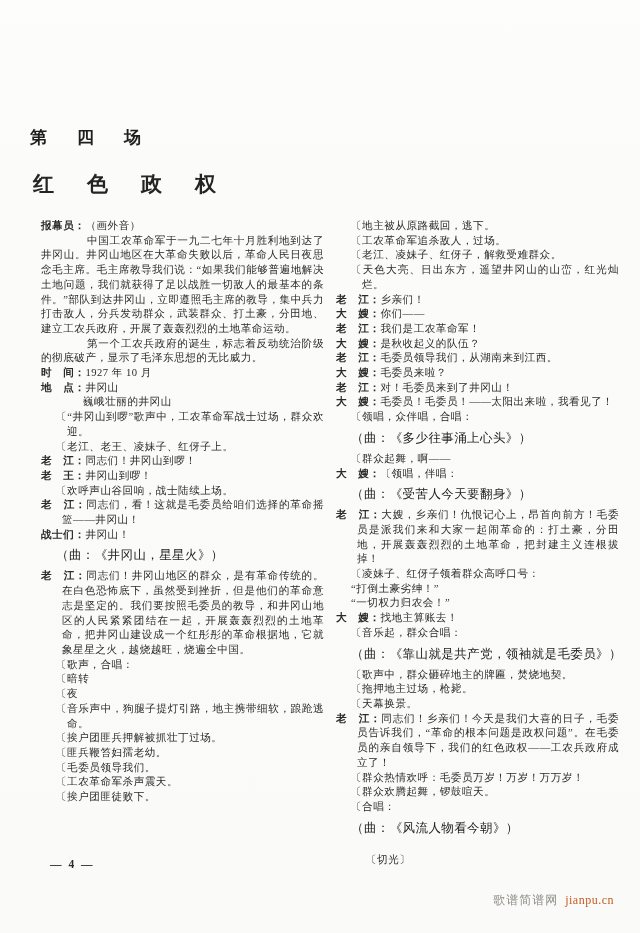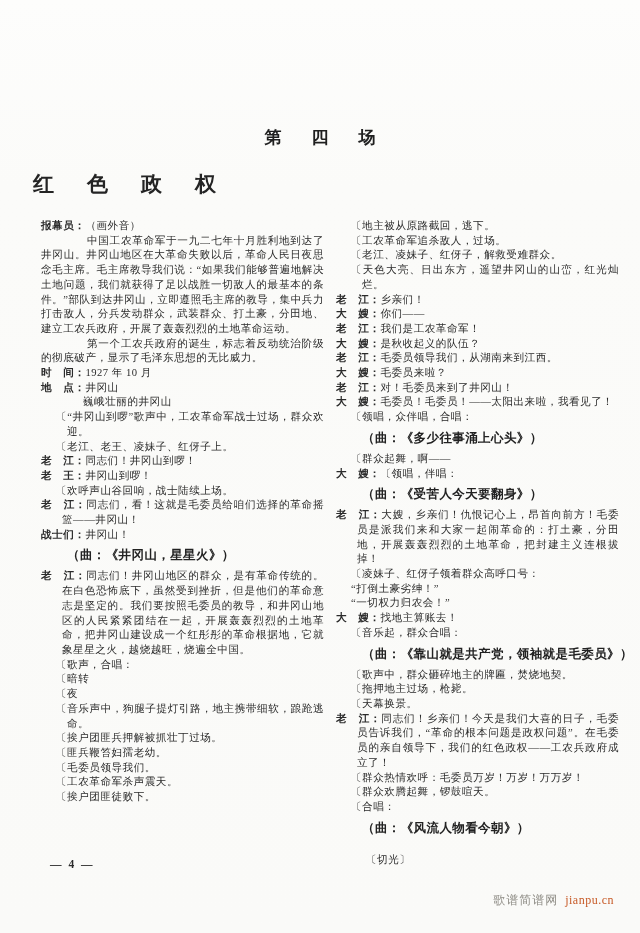--- a/index.html
+++ b/index.html
@@ -7,21 +7,21 @@
     width:640px;height:933px;overflow:hidden;
     font-family:"Liberation Serif","DejaVu Serif",serif;
     background:#f6f6f4;
   }
   .page{
     position:absolute;left:0;top:0;width:640px;height:933px;overflow:hidden;
     background:linear-gradient(180deg,#fdfdfc 0%,#fbfbf9 20%,#fafaf8 100%);
   }
   .scene-no{
     position:absolute;top:126px;left:0;right:0;margin:0;
-    text-align:center;font-size:17px;font-weight:700;color:#1f1f1f;
+    text-align:left;font-size:17px;font-weight:700;color:#1f1f1f;
     letter-spacing:30px;text-indent:30px;
   }
   .scene-name{
     position:absolute;top:170px;left:0;right:0;margin:0;
     font-size:21px;font-weight:600;color:#242424;
     letter-spacing:33px;text-indent:33px;
   }
   .col{
     position:absolute;top:219px;width:283px;
     color:#2b2b2b;font-size:10.6px;line-height:14.7px;
@@ -31,22 +31,22 @@
   .col-right{left:336px;}
   .blk{margin:0;}
   .blk.d{padding-left:21px;text-indent:-21px;}
   .spk{font-weight:700;}
   .blk.s{padding-left:26px;text-indent:-11px;}
   .blk.n{text-indent:46px;}
   .blk.p{padding-left:42px;}
   .blk.q{padding-left:15px;}
   .blk.c{padding-left:30px;margin-top:17px;}
   .blk.g{
-    font-weight:700;font-size:12.5px;line-height:15px;letter-spacing:0.4px;
-    padding-left:13px;margin:6px 13px;white-space:nowrap;color:#222;
+    font-weight:400;font-size:12.5px;line-height:15px;letter-spacing:0.4px;
+    padding-left:13px;margin:6px 2px;white-space:nowrap;color:#222;
   }
   .pagenum{
     position:absolute;left:50px;top:858px;
     font-size:11.5px;font-weight:700;letter-spacing:2px;color:#2b2b2b;
   }
   .watermark{
     position:absolute;right:26px;top:892px;
     font-size:12px;letter-spacing:1px;
   }
   .wm-name{color:#8e8c85;}

